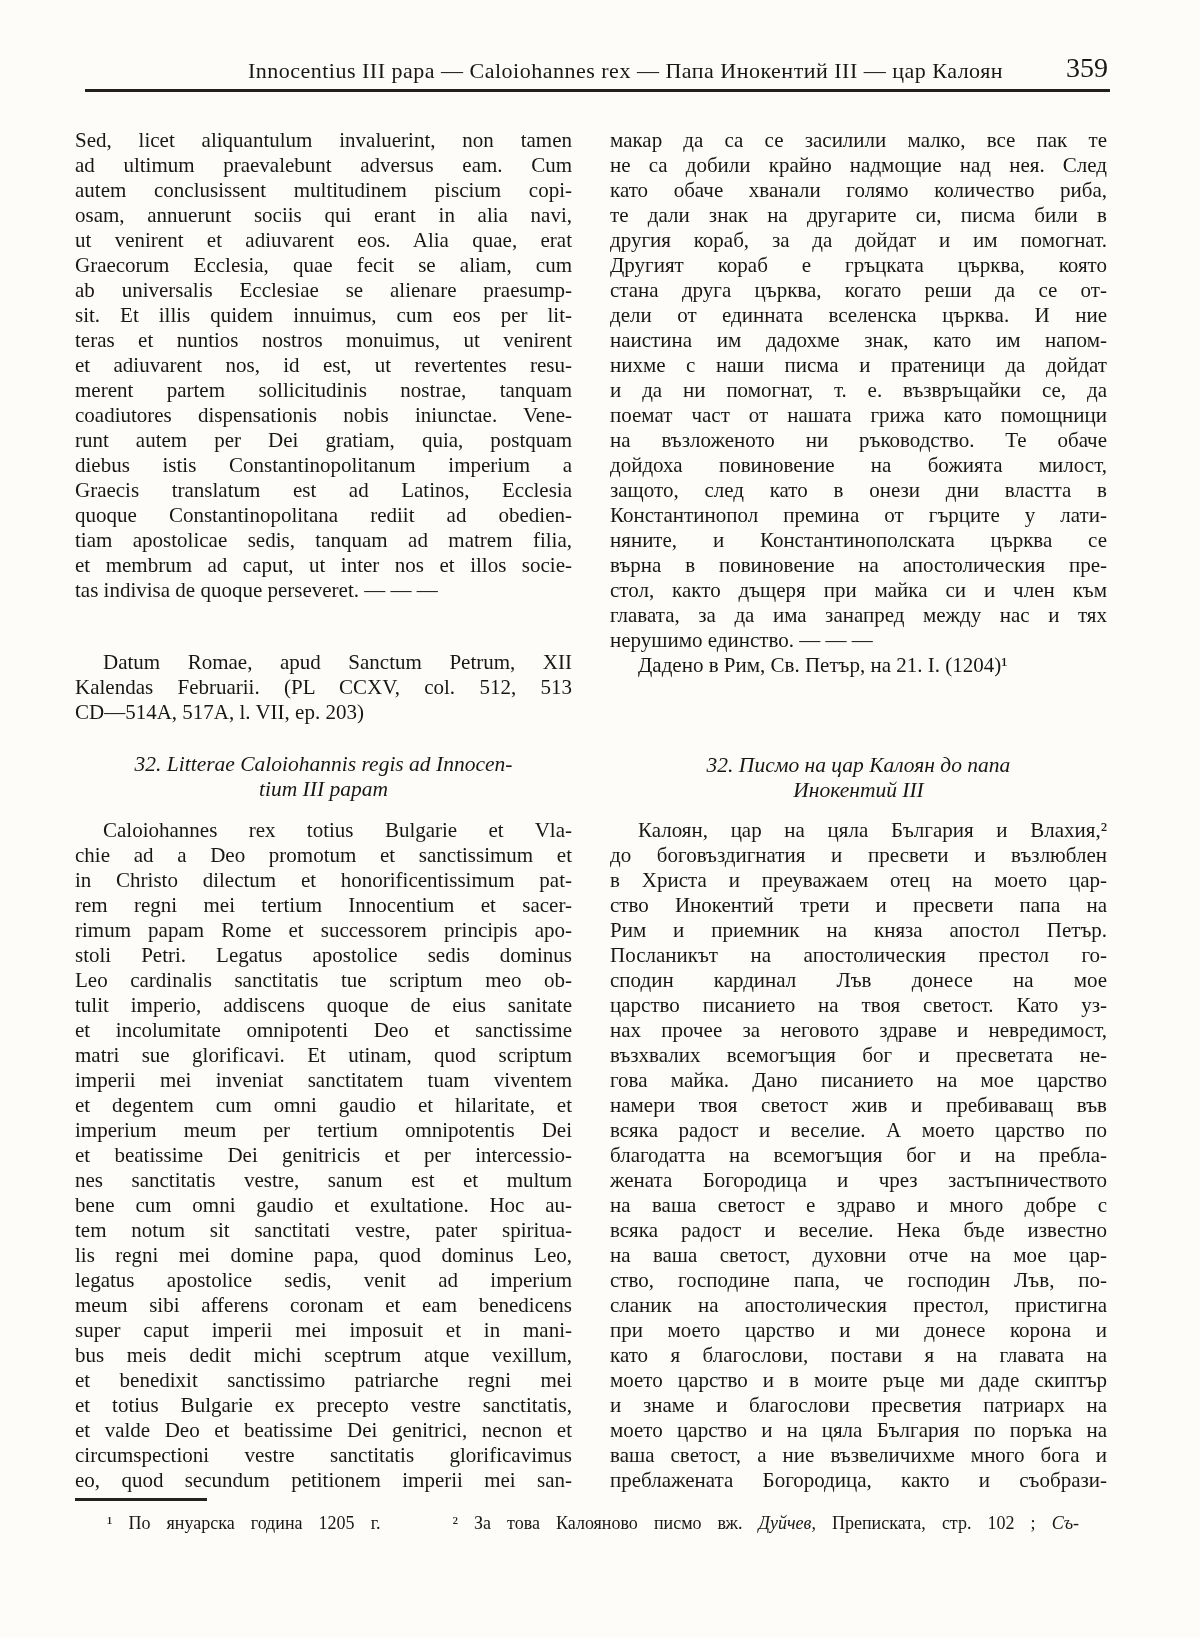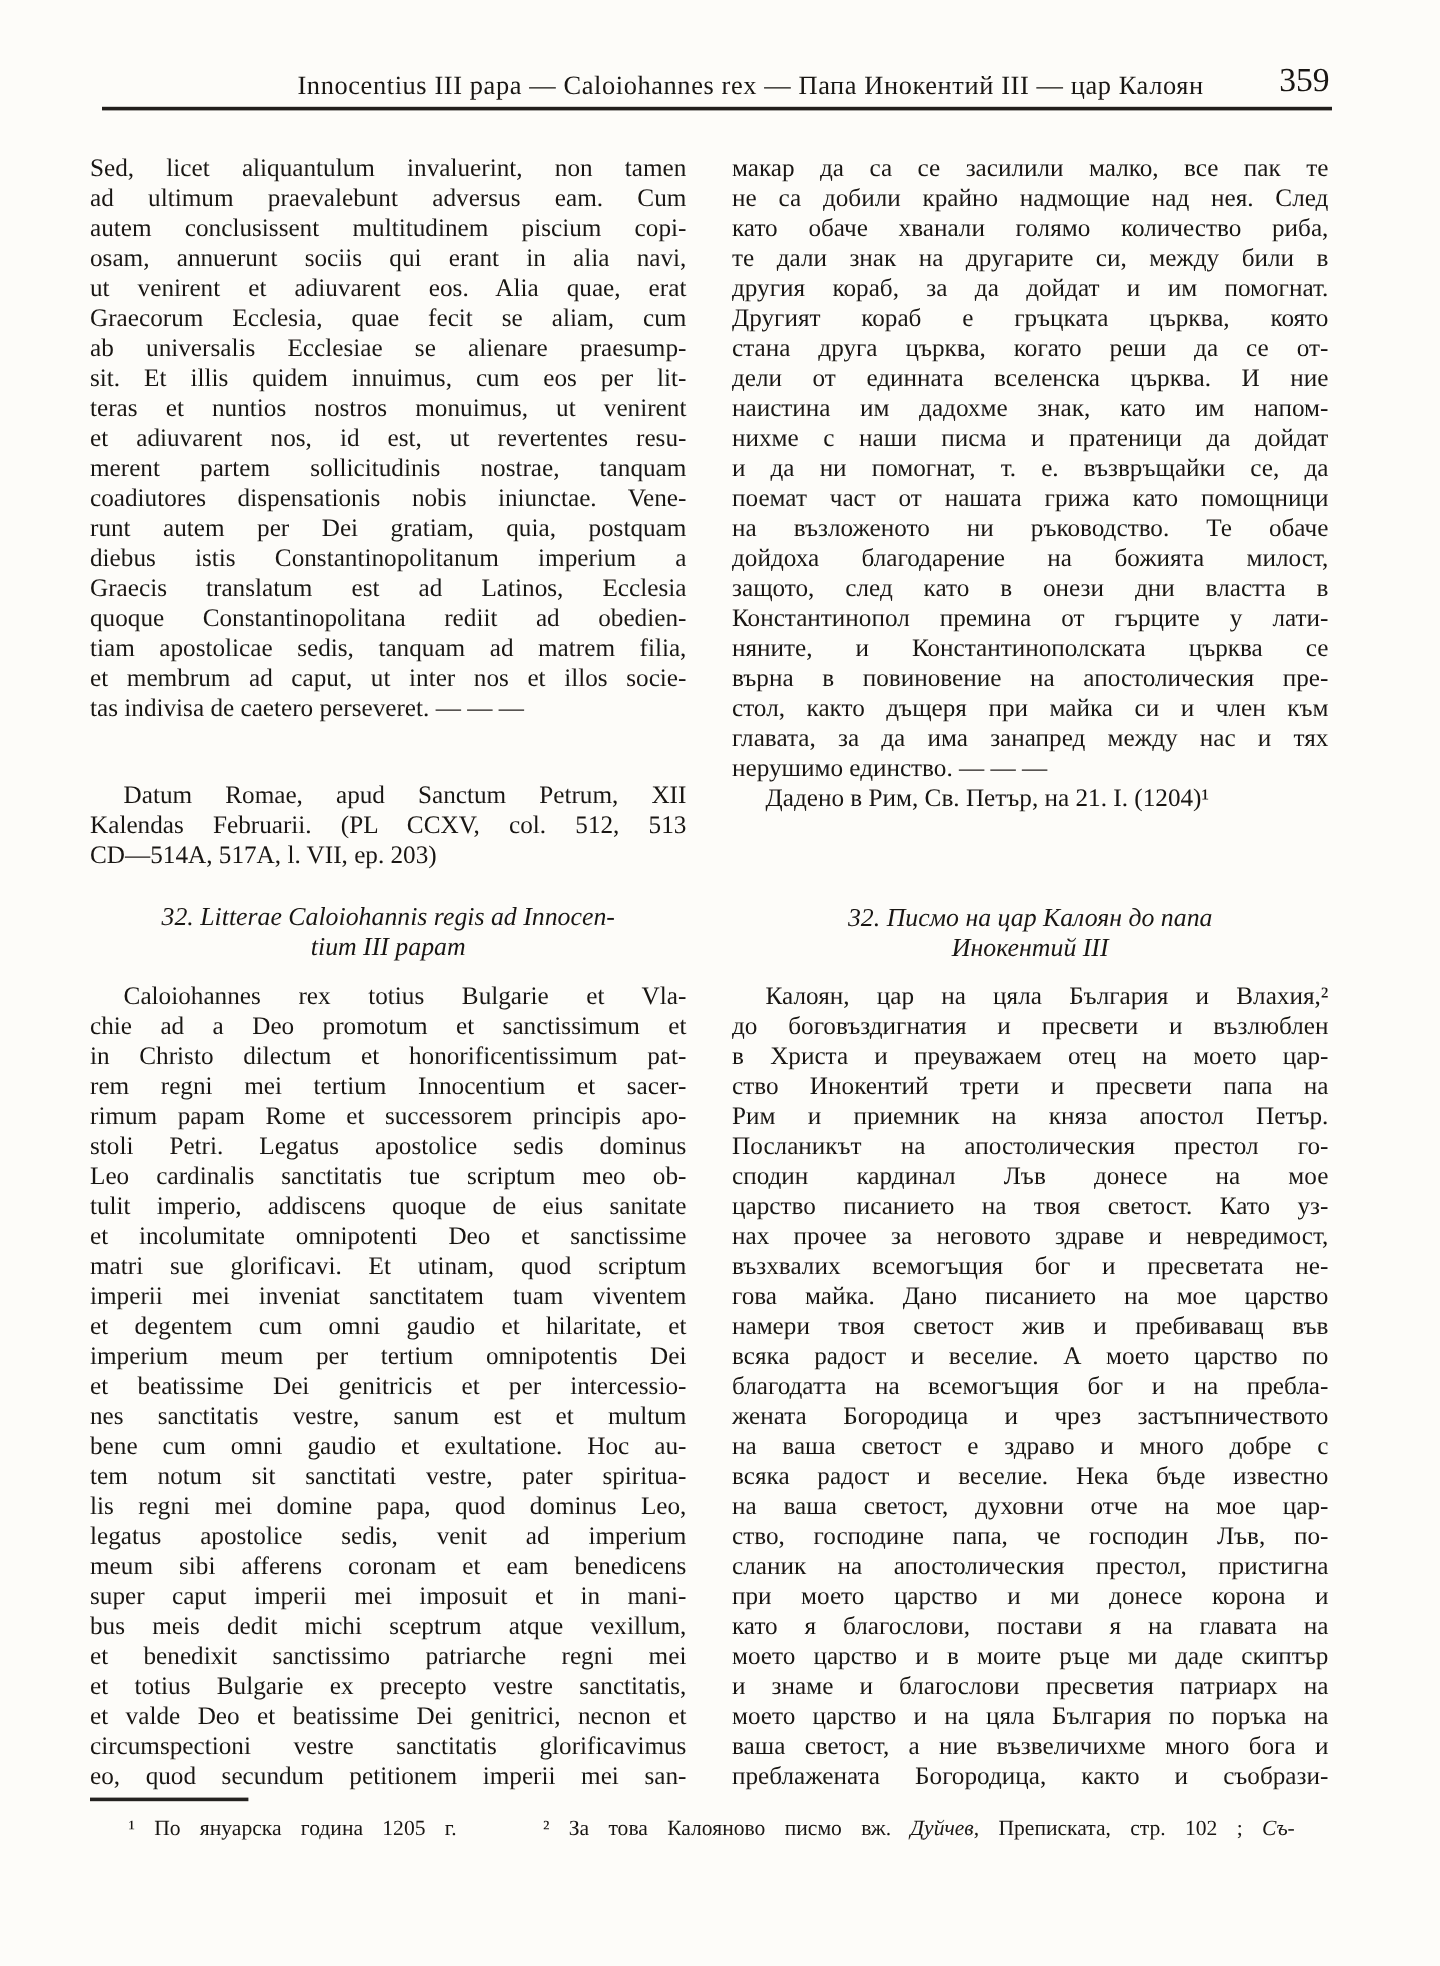--- a/index.html
+++ b/index.html
@@ -79,21 +79,21 @@
         <div class="line">teras et nuntios nostros monuimus, ut venirent</div>
         <div class="line">et adiuvarent nos, id est, ut revertentes resu-</div>
         <div class="line">merent partem sollicitudinis nostrae, tanquam</div>
         <div class="line">coadiutores dispensationis nobis iniunctae. Vene-</div>
         <div class="line">runt autem per Dei gratiam, quia, postquam</div>
         <div class="line">diebus istis Constantinopolitanum imperium a</div>
         <div class="line">Graecis translatum est ad Latinos, Ecclesia</div>
         <div class="line">quoque Constantinopolitana rediit ad obedien-</div>
         <div class="line">tiam apostolicae sedis, tanquam ad matrem filia,</div>
         <div class="line">et membrum ad caput, ut inter nos et illos socie-</div>
-        <div class="line last">tas indivisa de caetero perseveret. — — —</div>
+        <div class="line last">tas indivisa de quoque perseveret. — — —</div>
       </div>
     <div class="datum-block">
         <div class="line indent">Datum Romae, apud Sanctum Petrum, XII</div>
         <div class="line">Kalendas Februarii. (PL CCXV, col. 512, 513</div>
         <div class="line last">CD—514A, 517A, l. VII, ep. 203)</div>
       </div>
     <div class="heading">
         <div class="line">32. Litterae Caloiohannis regis ad Innocen-</div>
         <div class="line last">tium III papam</div>
       </div>
@@ -126,31 +126,31 @@
         <div class="line">circumspectioni vestre sanctitatis glorificavimus</div>
         <div class="line">eo, quod secundum petitionem imperii mei san-</div>
       </div>
   </div>
 
   <div class="col rcol">
     <div class="body1">
         <div class="line">макар да са се засилили малко, все пак те</div>
         <div class="line">не са добили крайно надмощие над нея. След</div>
         <div class="line">като обаче хванали голямо количество риба,</div>
-        <div class="line">те дали знак на другарите си, между били в</div>
+        <div class="line">те дали знак на другарите си, писма били в</div>
         <div class="line">другия кораб, за да дойдат и им помогнат.</div>
         <div class="line">Другият кораб е гръцката църква, която</div>
         <div class="line">стана друга църква, когато реши да се от-</div>
         <div class="line">дели от единната вселенска църква. И ние</div>
         <div class="line">наистина им дадохме знак, като им напом-</div>
         <div class="line">нихме с наши писма и пратеници да дойдат</div>
         <div class="line">и да ни помогнат, т. е. възвръщайки се, да</div>
         <div class="line">поемат част от нашата грижа като помощници</div>
         <div class="line">на възложеното ни ръководство. Те обаче</div>
-        <div class="line">дойдоха благодарение на божията милост,</div>
+        <div class="line">дойдоха повиновение на божията милост,</div>
         <div class="line">защото, след като в онези дни властта в</div>
         <div class="line">Константинопол премина от гърците у лати-</div>
         <div class="line">няните, и Константинополската църква се</div>
         <div class="line">върна в повиновение на апостолическия пре-</div>
         <div class="line">стол, както дъщеря при майка си и член към</div>
         <div class="line">главата, за да има занапред между нас и тях</div>
         <div class="line last">нерушимо единство. — — —</div>
       </div>
     <div class="dadeno-line">Дадено в Рим, Св. Петър, на 21. I. (1204)¹</div>
     <div class="heading">

